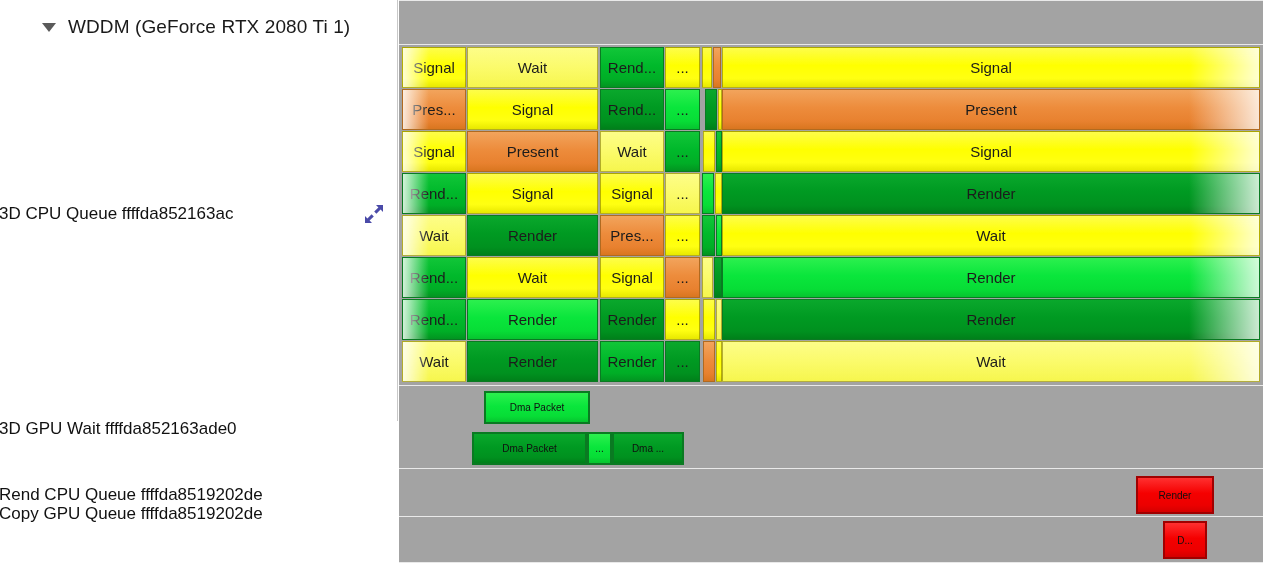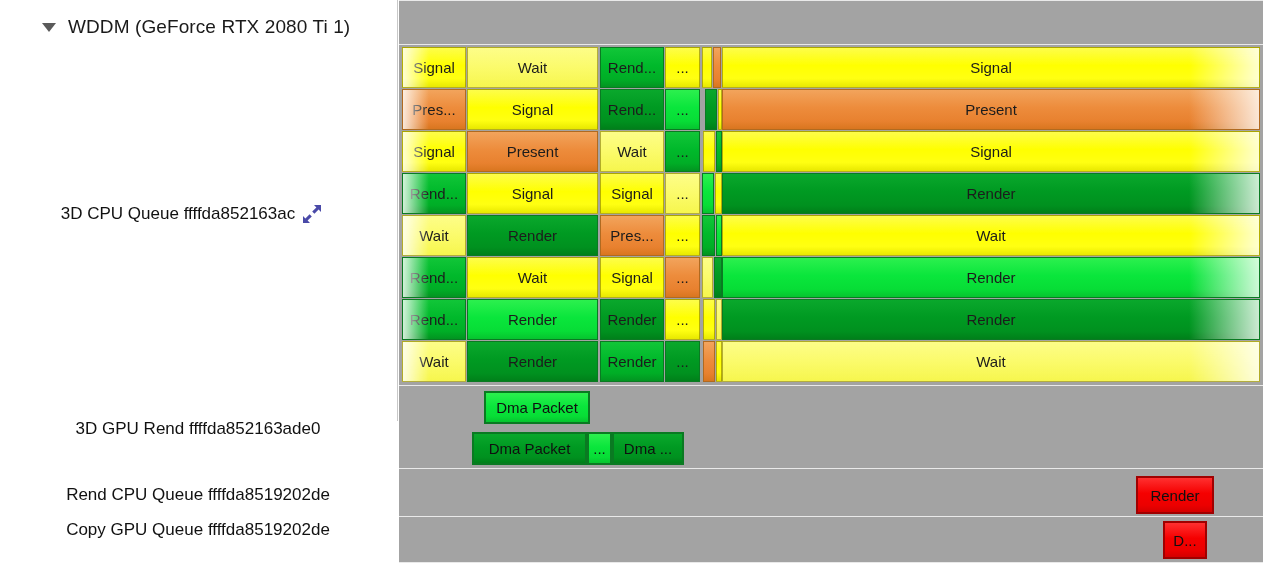--- a/index.html
+++ b/index.html
@@ -28,21 +28,21 @@
     border-left:7px solid transparent;
     border-right:7px solid transparent;
     border-top:9px solid #5a5a5a;
   }
   #group-header .gtitle{
     font-size:19px;color:#1a1a1a;letter-spacing:.1px;
   }
 
   .row-label{
     position:absolute;right:0;width:398px;
-    display:flex;align-items:center;justify-content:center;
+    display:flex;align-items:center;justify-content:space-between;
     font-size:17px;color:#111;
     box-sizing:border-box;
   }
   .row-label .ltxt{white-space:nowrap;overflow:hidden;}
   .shrink-icon{
     display:inline-block;width:22px;height:22px;margin-left:6px;
     flex:0 0 auto;
   }
 
   
@@ -87,21 +87,21 @@
   .fade-r::after{
     content:"";position:absolute;right:0;top:0;bottom:0;width:70px;
     background:linear-gradient(to left,rgba(255,255,255,.80),rgba(255,255,255,0));
     pointer-events:none;
   }
 
   .packet{
     position:absolute;
     box-sizing:border-box;
     display:flex;align-items:center;justify-content:center;
-    font-size:15px;color:#101010;white-space:nowrap;overflow:hidden;
+    font-size:10px;color:#101010;white-space:nowrap;overflow:hidden;
     border:2px solid #0a7a22;
   }
   .packet.r{border-color:#a00000;}
 </style>
 </head>
 <body>
 
 <div id="left-panel">
 
   <div id="group-header">
@@ -115,28 +115,28 @@
       <svg width="22" height="22" viewBox="0 0 22 22">
         <g fill="#4a4aa8">
           <path d="M20 2 L20 9 L17.6 6.6 L13.4 10.8 L11.2 8.6 L15.4 4.4 L13 2 Z"></path>
           <path d="M2 20 L2 13 L4.4 15.4 L8.6 11.2 L10.8 13.4 L6.6 17.6 L9 20 Z"></path>
         </g>
       </svg>
     </span>
   </div>
 
   <div class="row-label" style="top:407px;height:44px;padding-right:0px;">
-    <span class="ltxt">3D GPU Rend ffffda852163ade0</span>
+    <span class="ltxt">3D GPU Wait ffffda852163ade0</span>
   </div>
 
   <div class="row-label" style="top:473px;height:44px;padding-right:0px;">
     <span class="ltxt">Rend CPU Queue ffffda8519202de</span>
   </div>
 
-  <div class="row-label" style="top:508px;height:44px;padding-right:0px;">
+  <div class="row-label" style="top:492px;height:44px;padding-right:0px;">
     <span class="ltxt">Copy GPU Queue ffffda8519202de</span>
   </div>
 </div>
 
 <div id="timeline">
 
   <div class="hrule" style="top:0px;"></div>
   <div class="hrule" style="top:44px;"></div>
   <div class="hrule" style="top:385px;"></div>
   <div class="hrule" style="top:468px;"></div>

